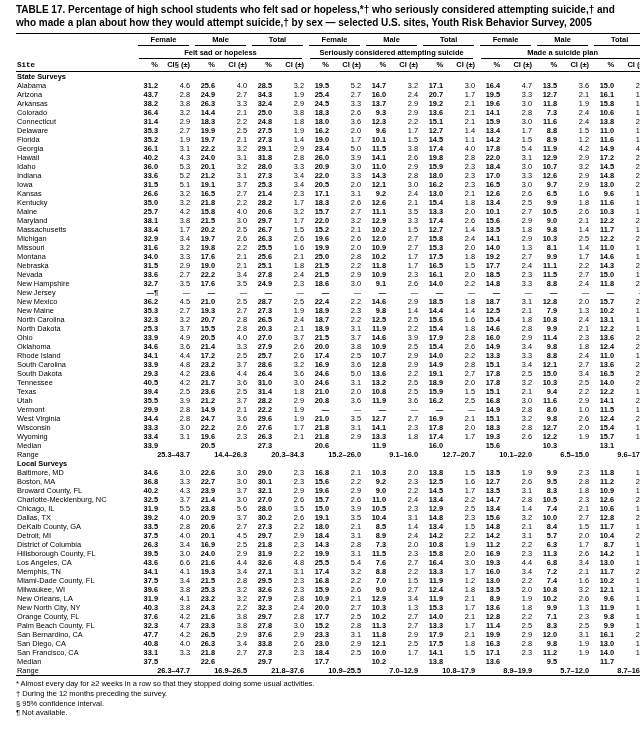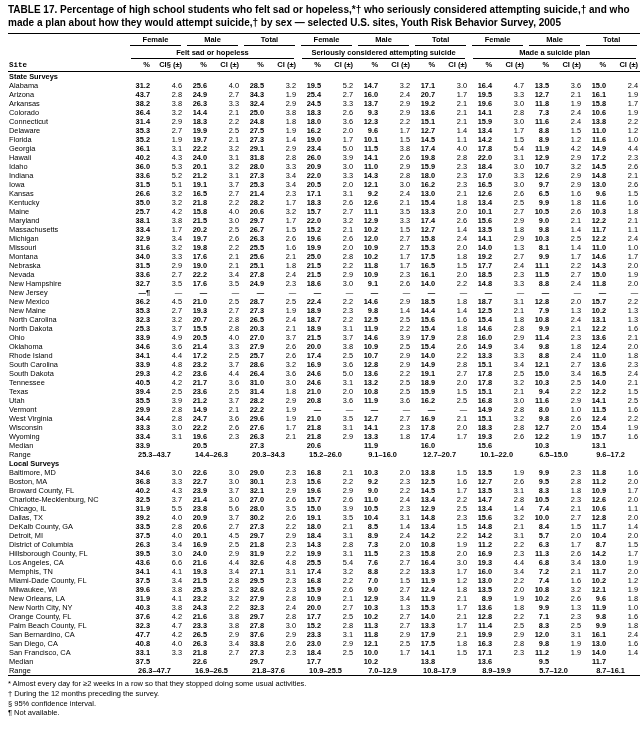--- a/index.html
+++ b/index.html
@@ -1,34 +1,34 @@
 <!DOCTYPE html>
 <html><head>
 <meta charset="utf-8">
 <style>
   * { margin:0; padding:0; box-sizing:border-box; }
   html,body { width:640px; height:738px; }
   body { background:#fff; color:#000; font-family:"Liberation Sans", sans-serif; overflow:hidden; }
-  .page { padding:4px 4px 0 8px; }
+  .page { padding:4px 4px 0 16px; }
   .title { font-size:10px; font-weight:bold; line-height:1.25; margin-bottom:4px; }
   table { width:632px; border-collapse:collapse; table-layout:fixed; border-top:1px solid #000; border-bottom:1px solid #000; }
   col.c-site { width:119px; }
   col.c-pct { width:25px; }
   col.c-ci { width:32px; }
   thead th { font-size:7.5px; font-weight:bold; vertical-align:bottom; padding:0; }
   th.group-label div { border-bottom:1px solid #000; margin:0 4px; padding:2px 0 1px 0; text-align:center; white-space:nowrap; overflow:hidden; }
   th.sub-label div { border-bottom:1px solid #000; margin:0 3px; padding:1px 0; text-align:center; }
   tr.measure-row th { border-bottom:1px solid #000; padding:1px 2px 2px 0; text-align:right; font-weight:bold; white-space:nowrap; }
   tr.measure-row th.site-h { text-align:left; padding-left:1px;font-family:Liberation Mono, monospace; }
   td { font-size:7.4px; height:9px; line-height:9px; white-space:nowrap; overflow:hidden; padding:0 2px 0 0; }
   td.site { text-align:left; padding-left:1px; }
   td.pct { text-align:right; font-weight:bold; }
   td.ci { text-align:right; }
   td.section-label { font-weight:bold; padding-left:1px; }
-  td.range-cell { text-align:center; font-weight:bold; }
+  td.range-cell { text-align:right; font-weight:bold; }
   .footnotes { margin-top:3px; font-size:7.5px; line-height:1.3; }
 </style>
 </head>
 <body>
 
 <div class="page">
   <div class="title">TABLE 17. Percentage of high school students who felt sad or hopeless,*† who seriously considered attempting suicide,† and who made a plan about how they would attempt suicide,† by sex — selected U.S. sites, Youth Risk Behavior Survey, 2005</div>
 
   <table>
     <colgroup>

